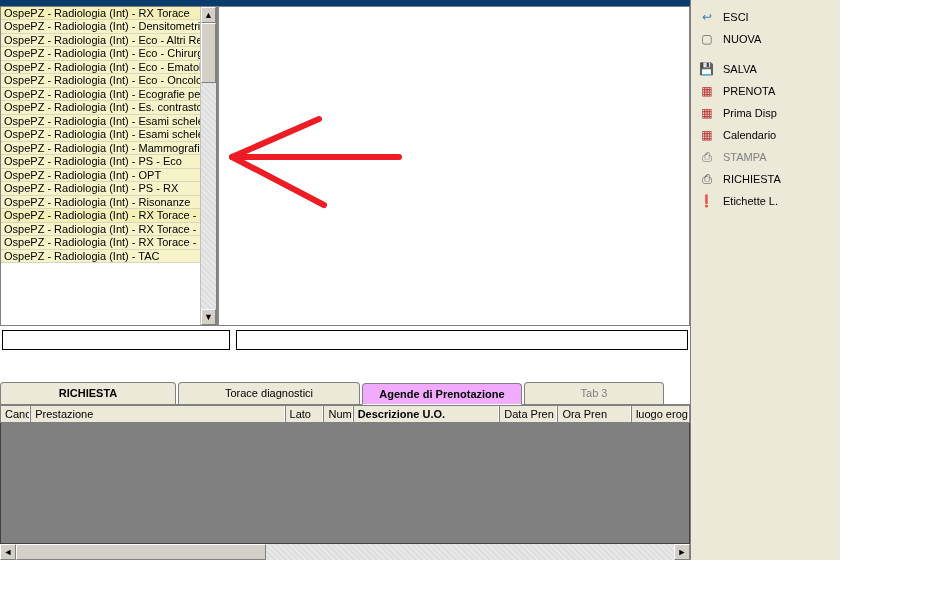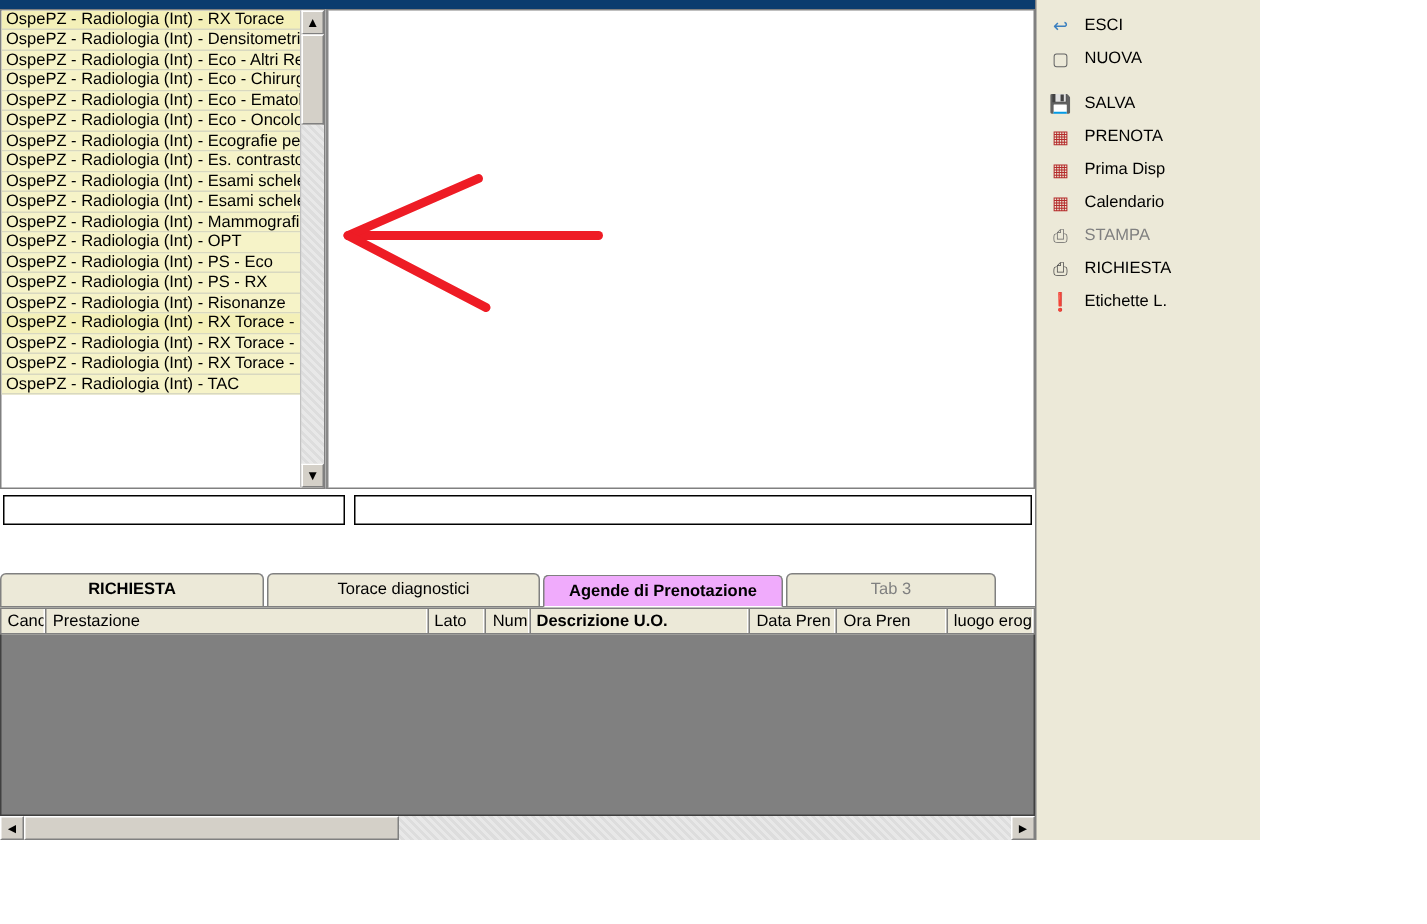--- a/index.html
+++ b/index.html
@@ -62,22 +62,22 @@
               <div class="list-item li-a">OspePZ - Radiologia (Int) - Densitometrie</div>
               <div class="list-item li-a">OspePZ - Radiologia (Int) - Eco - Altri Reparti</div>
               <div class="list-item li-a">OspePZ - Radiologia (Int) - Eco - Chirurgia</div>
               <div class="list-item li-a">OspePZ - Radiologia (Int) - Eco - Ematologia</div>
               <div class="list-item li-a">OspePZ - Radiologia (Int) - Eco - Oncologia</div>
               <div class="list-item li-a">OspePZ - Radiologia (Int) - Ecografie per ce</div>
               <div class="list-item li-a">OspePZ - Radiologia (Int) - Es. contrastografi</div>
               <div class="list-item li-a">OspePZ - Radiologia (Int) - Esami scheletrici</div>
               <div class="list-item li-a">OspePZ - Radiologia (Int) - Esami scheletrici</div>
               <div class="list-item li-a">OspePZ - Radiologia (Int) - Mammografie</div>
+              <div class="list-item li-a">OspePZ - Radiologia (Int) - PS - Eco</div>
               <div class="list-item li-a">OspePZ - Radiologia (Int) - OPT</div>
-              <div class="list-item li-a">OspePZ - Radiologia (Int) - PS - Eco</div>
               <div class="list-item li-a">OspePZ - Radiologia (Int) - PS - RX</div>
               <div class="list-item li-a">OspePZ - Radiologia (Int) - Risonanze</div>
               <div class="list-item li-b">OspePZ - Radiologia (Int) - RX Torace - Card</div>
               <div class="list-item li-a">OspePZ - Radiologia (Int) - RX Torace - Chir</div>
               <div class="list-item li-a">OspePZ - Radiologia (Int) - RX Torace - Pne</div>
               <div class="list-item li-a">OspePZ - Radiologia (Int) - TAC</div>
             </div>
           <div class="scrollbar-v">
             <div class="sb-btn">▲</div>
             <div class="sb-track">

